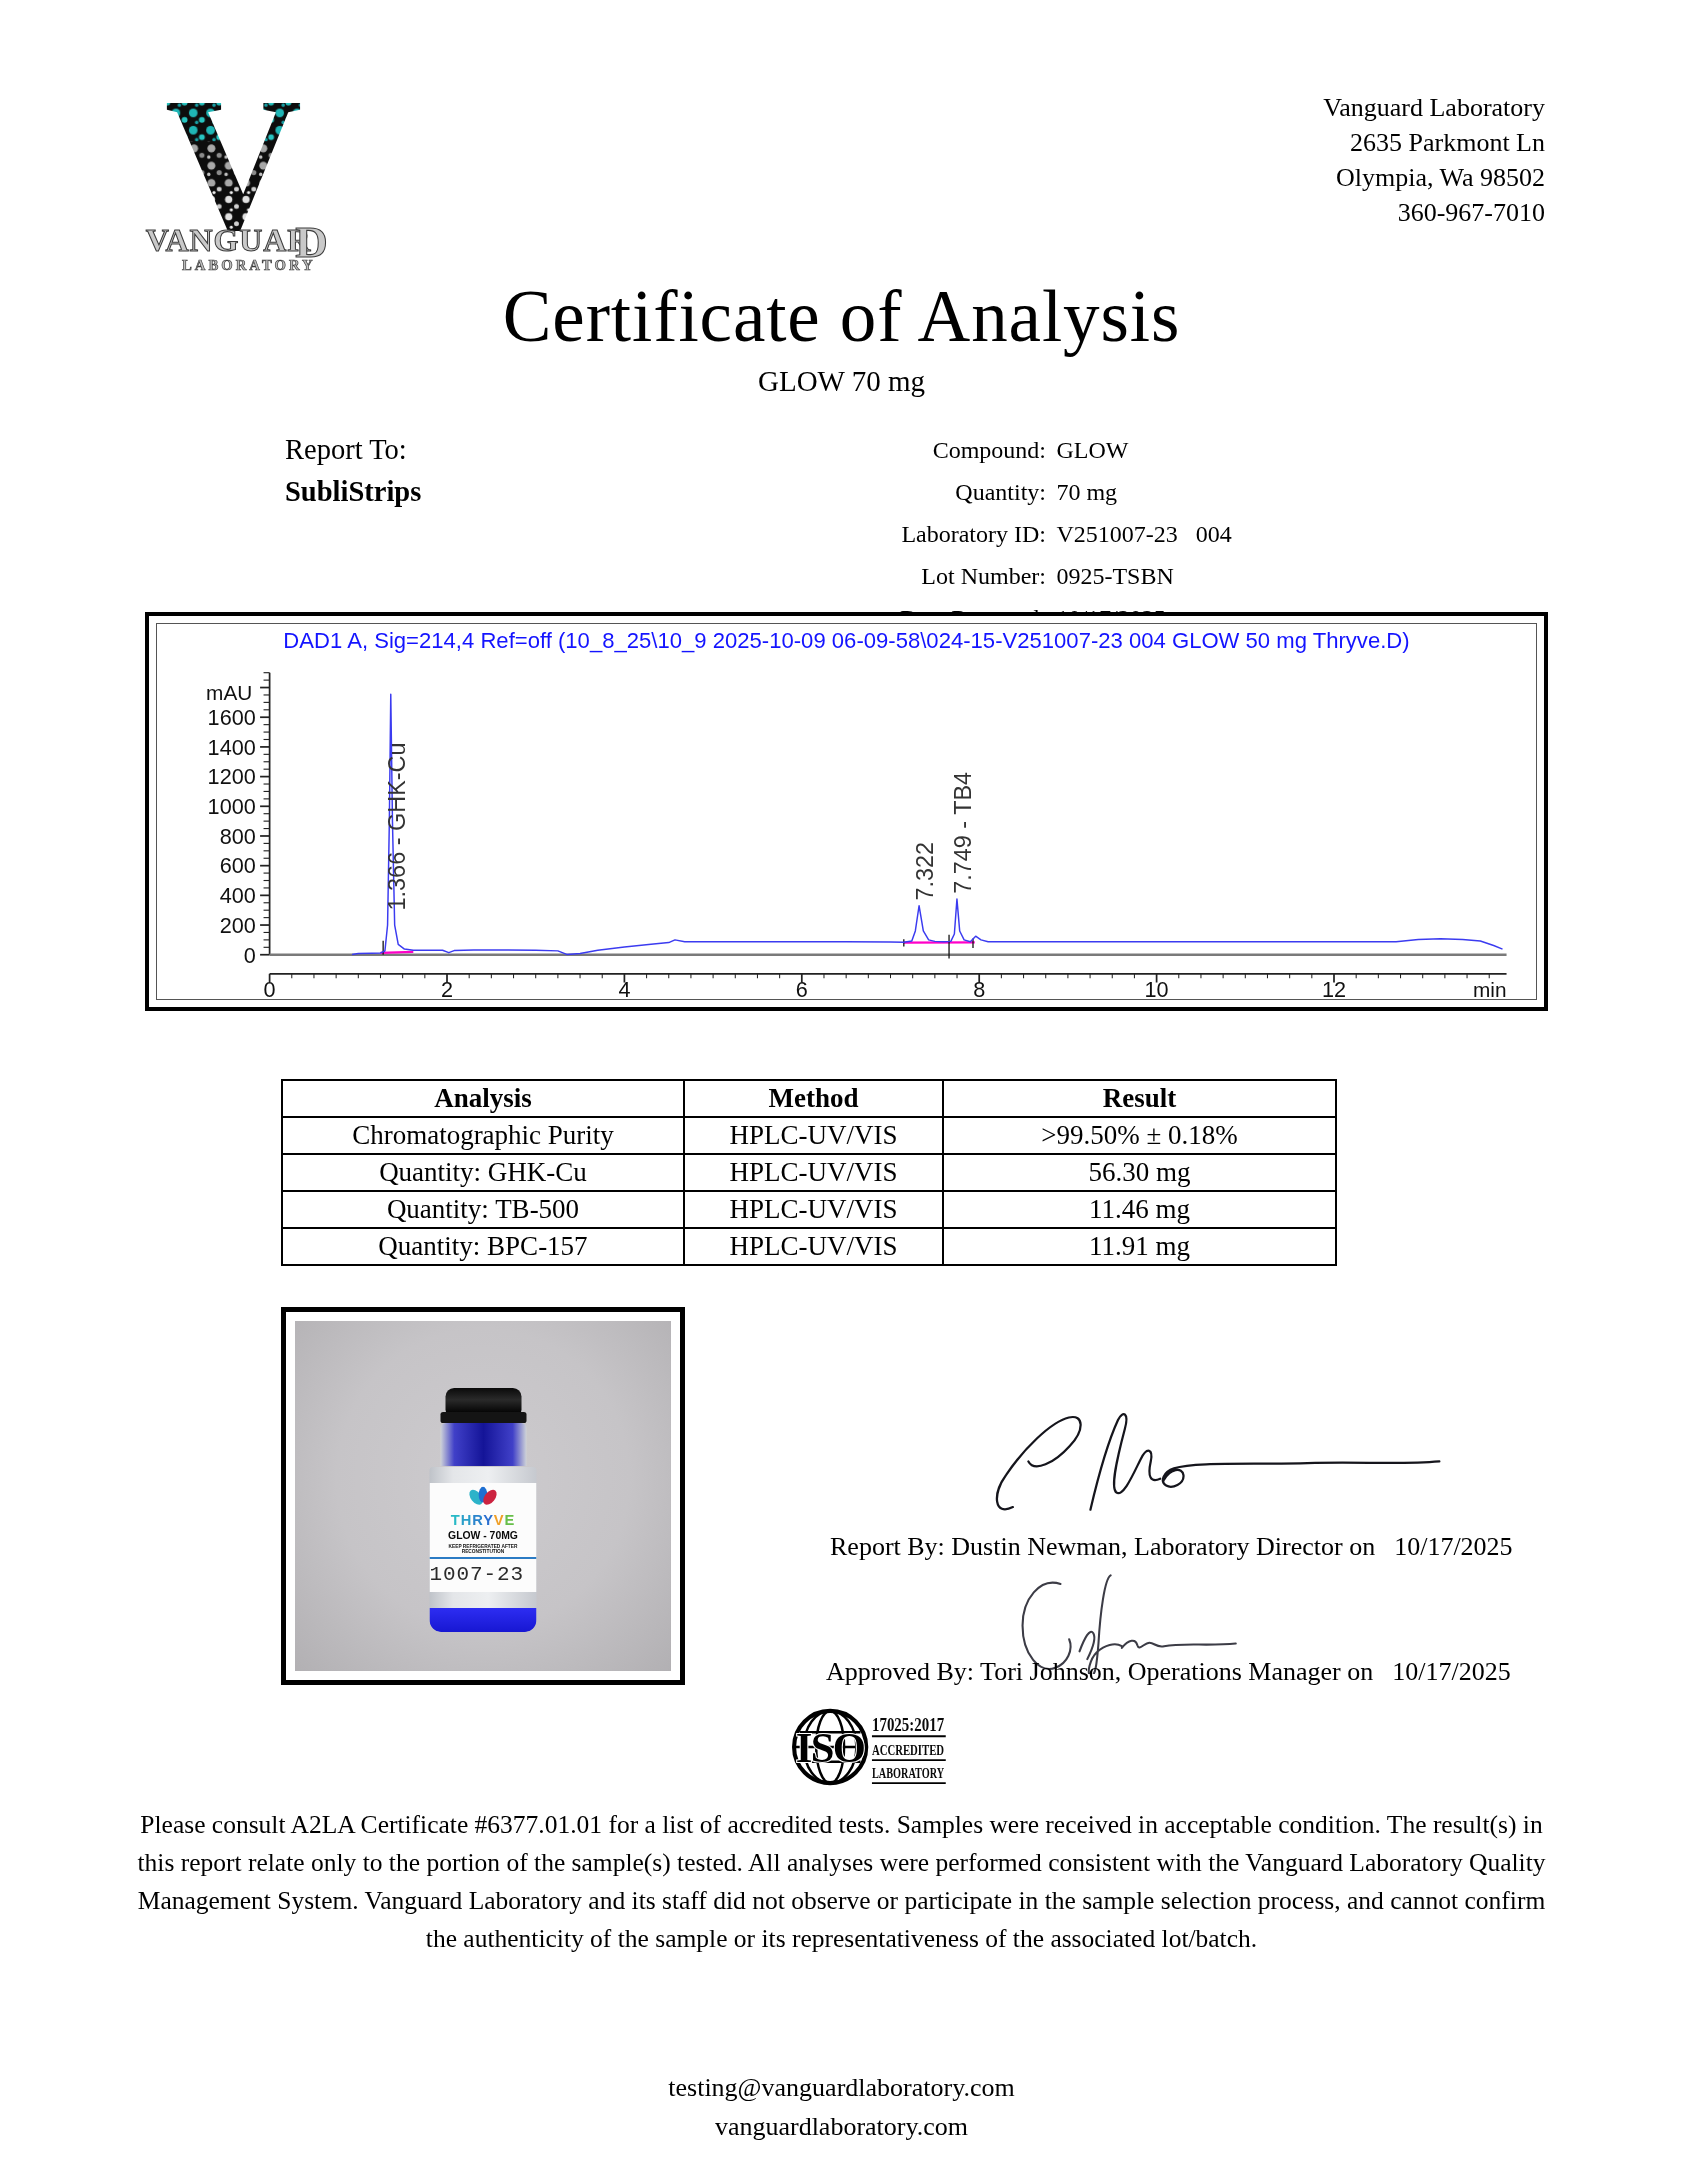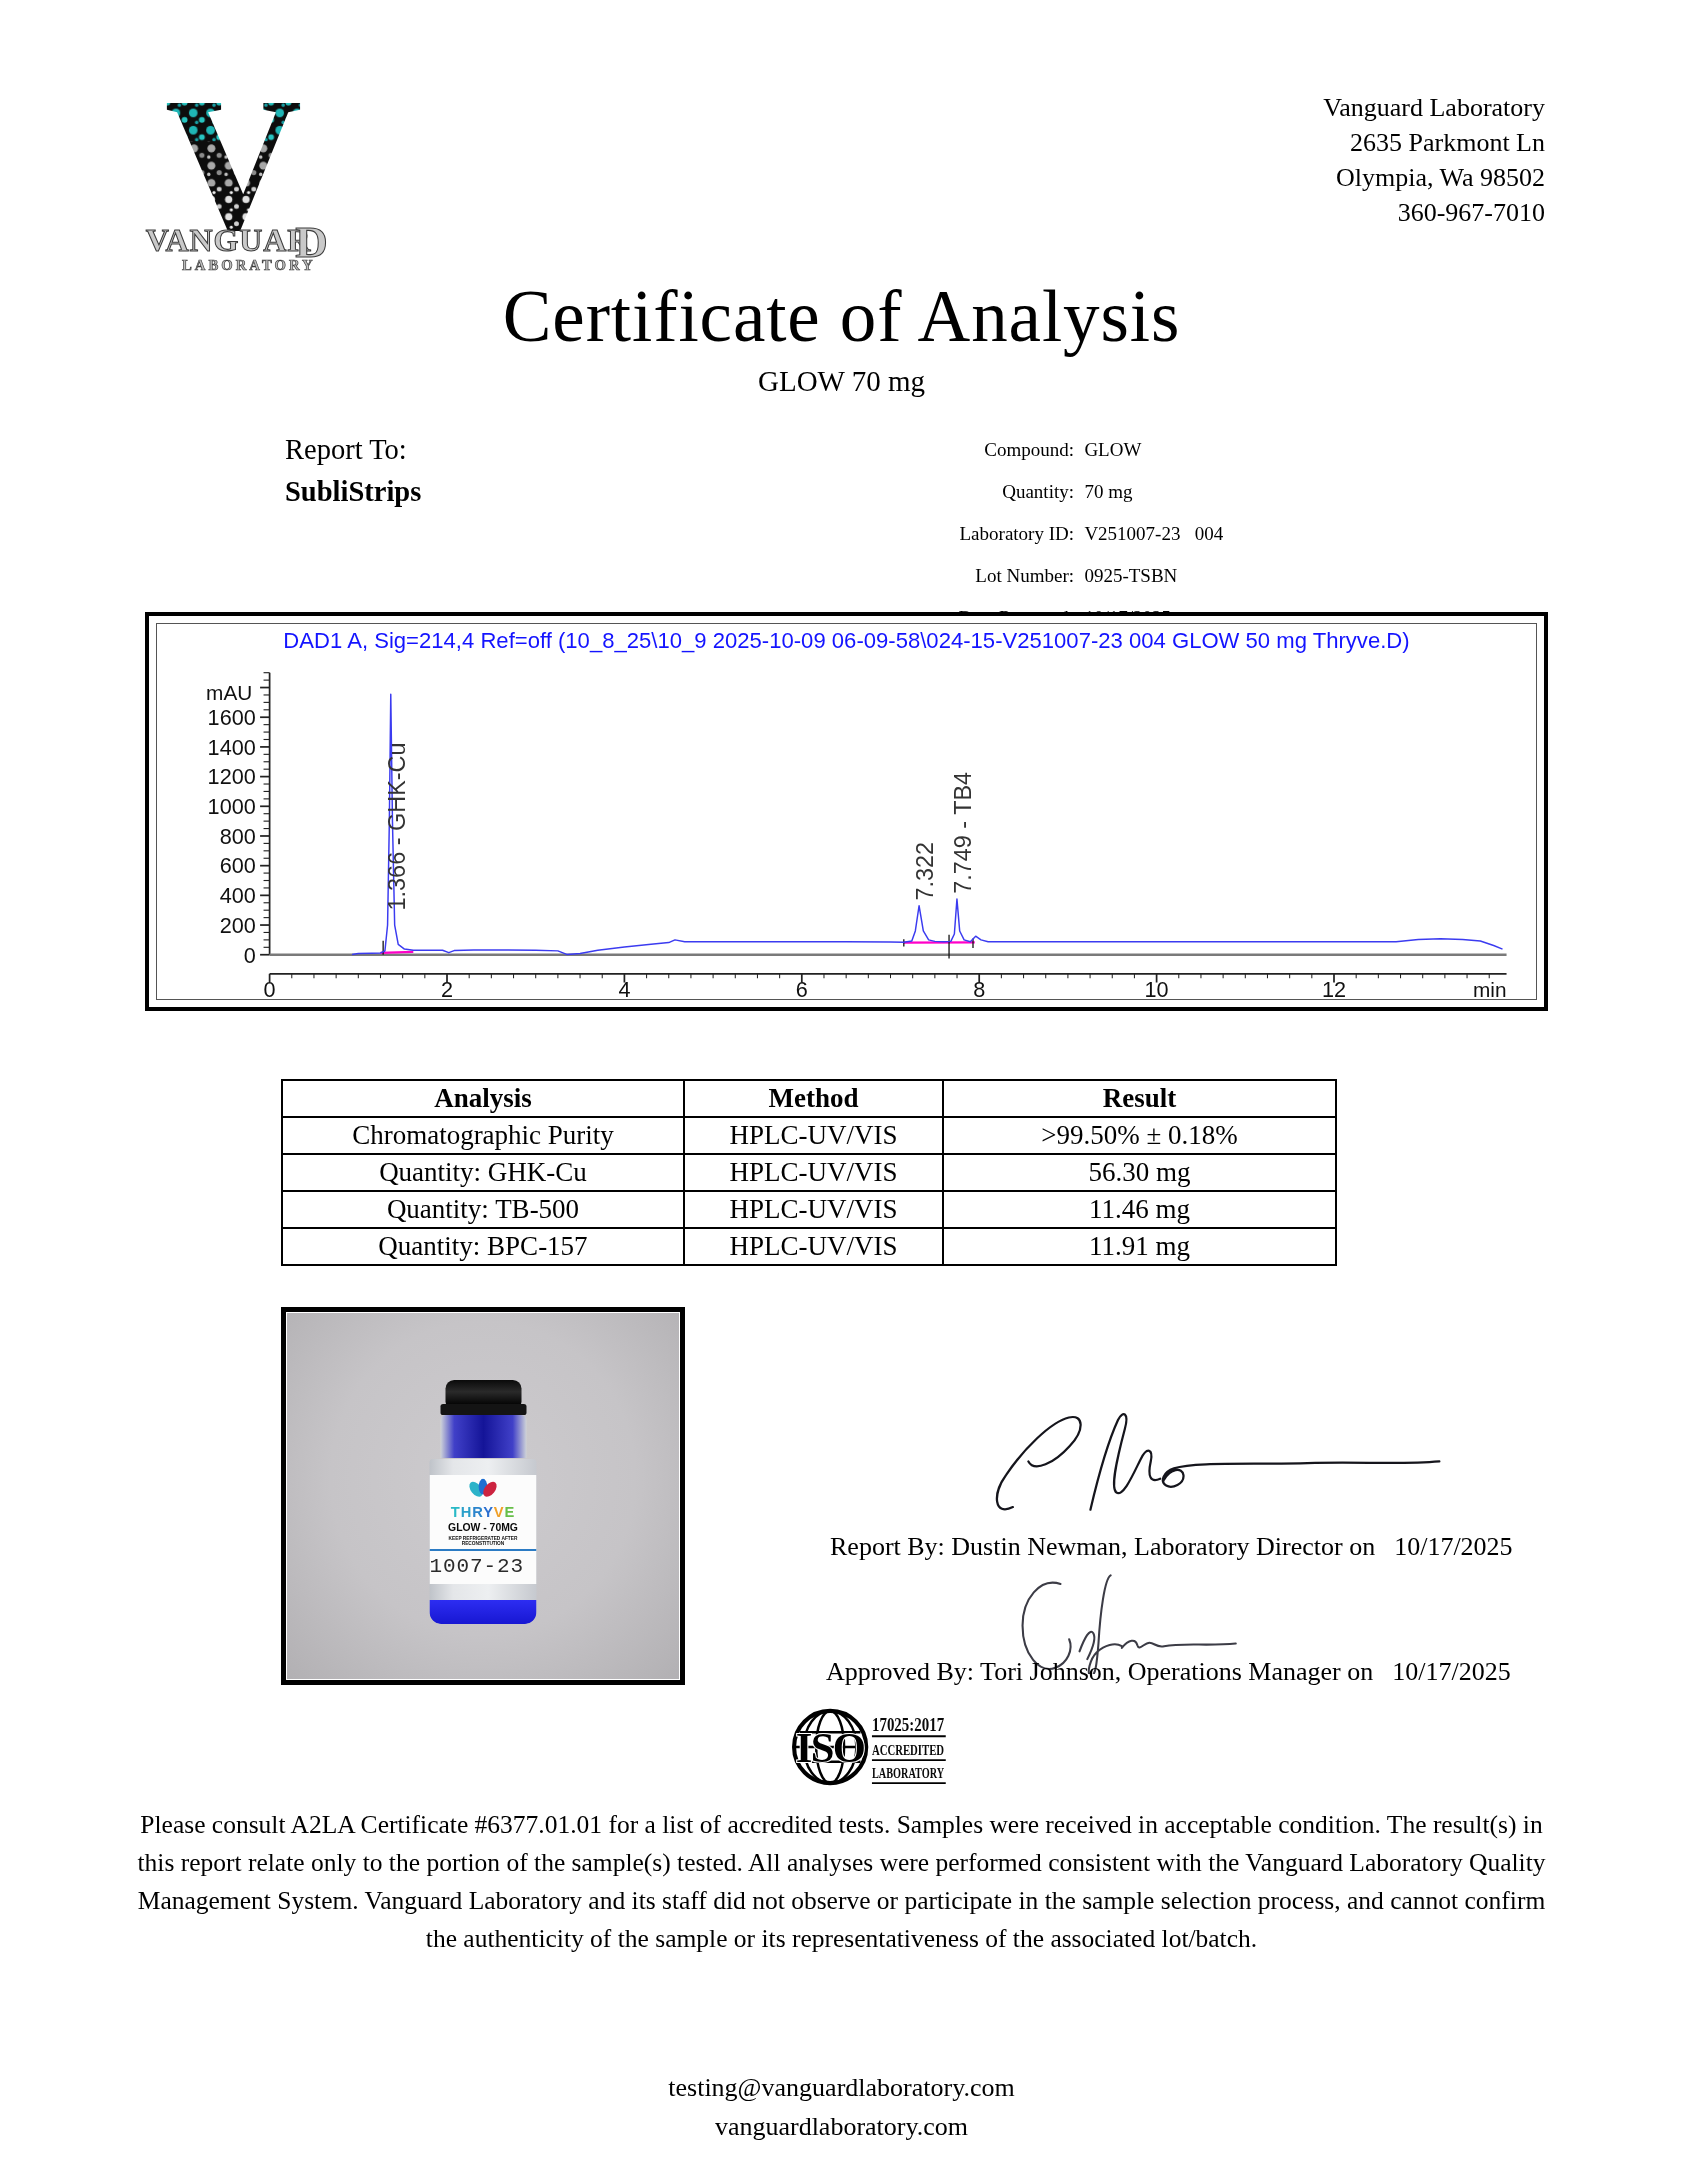--- a/index.html
+++ b/index.html
@@ -8,37 +8,37 @@
   .abs{position:absolute;}
 
   
   .address{right:138px;top:90px;text-align:right;font-size:26px;line-height:35px;}
   .doc-title{left:0;right:0;top:275px;text-align:center;font-size:73px;letter-spacing:0.9px;}
   .doc-subtitle{left:0;right:0;top:365px;text-align:center;font-size:29px;}
 
   .report-block{left:285px;top:429px;font-size:28.5px;line-height:42px;}
   .report-client{font-weight:bold;text-align:right;}
 
-  .info-block{left:616px;top:429px;width:778px;font-size:19px;}
+  .info-block{left:588px;top:429px;width:778px;font-size:24px;}
   .info-row{display:flex;line-height:42px;}
   .info-label{width:458px;text-align:right;}
   .info-value{margin-left:10.4px;white-space:pre;}
 
   
   .chart-box{left:145px;top:612px;width:1403px;height:399px;border:4.3px solid #000;background:#fff;box-sizing:border-box;}
   .chart-inner{position:absolute;left:7px;top:7px;right:7px;bottom:7px;border:1.7px solid #555;}
   .chart-inner svg{position:absolute;left:0;top:0;width:100%;height:100%;}
 
   
   table.results{position:absolute;left:281px;top:1079px;border-collapse:collapse;table-layout:fixed;}
   table.results th,table.results td{border:2.6px solid #000;text-align:center;font-size:27px;height:35px;padding:0 7px;margin-top:44px;}
   table.results th{font-weight:bold;}
 
   
-  .vial-box{left:281px;top:1307px;width:404px;height:378px;border:5.2px solid #000;background:#fff;box-sizing:border-box;padding:1px;}
+  .vial-box{left:281px;top:1307px;width:404px;height:378px;border:5.2px solid #000;background:#fff;box-sizing:border-box;padding:9px;}
   .vial-photo{position:relative;width:100%;height:100%;overflow:hidden;
       background:radial-gradient(ellipse at 50% 45%, #cdcbce 0%, #c6c4c7 55%, #b2b0b3 100%);}
   .vial{position:absolute;left:50%;top:67px;transform:translateX(-50%);width:107px;height:244px;}
   .vial-cap{position:absolute;left:50%;transform:translateX(-50%);top:0;width:76px;height:26px;
       background:linear-gradient(#0a0a0a,#2a2a2a 45%,#000);border-radius:8.6px 8.6px 4.3px 4.3px;}
   .vial-capskirt{position:absolute;left:50%;transform:translateX(-50%);top:24px;width:86px;height:11.2px;
       background:#141414;border-radius:2.6px;}
   .vial-neck{position:absolute;left:50%;transform:translateX(-50%);top:35px;width:86px;height:43px;
       background:linear-gradient(90deg,#cfd3d8 0%,#4040c8 16%,#141498 50%,#4040c8 84%,#cfd3d8 100%);
       border-radius:5.2px 5.2px 0 0;}

